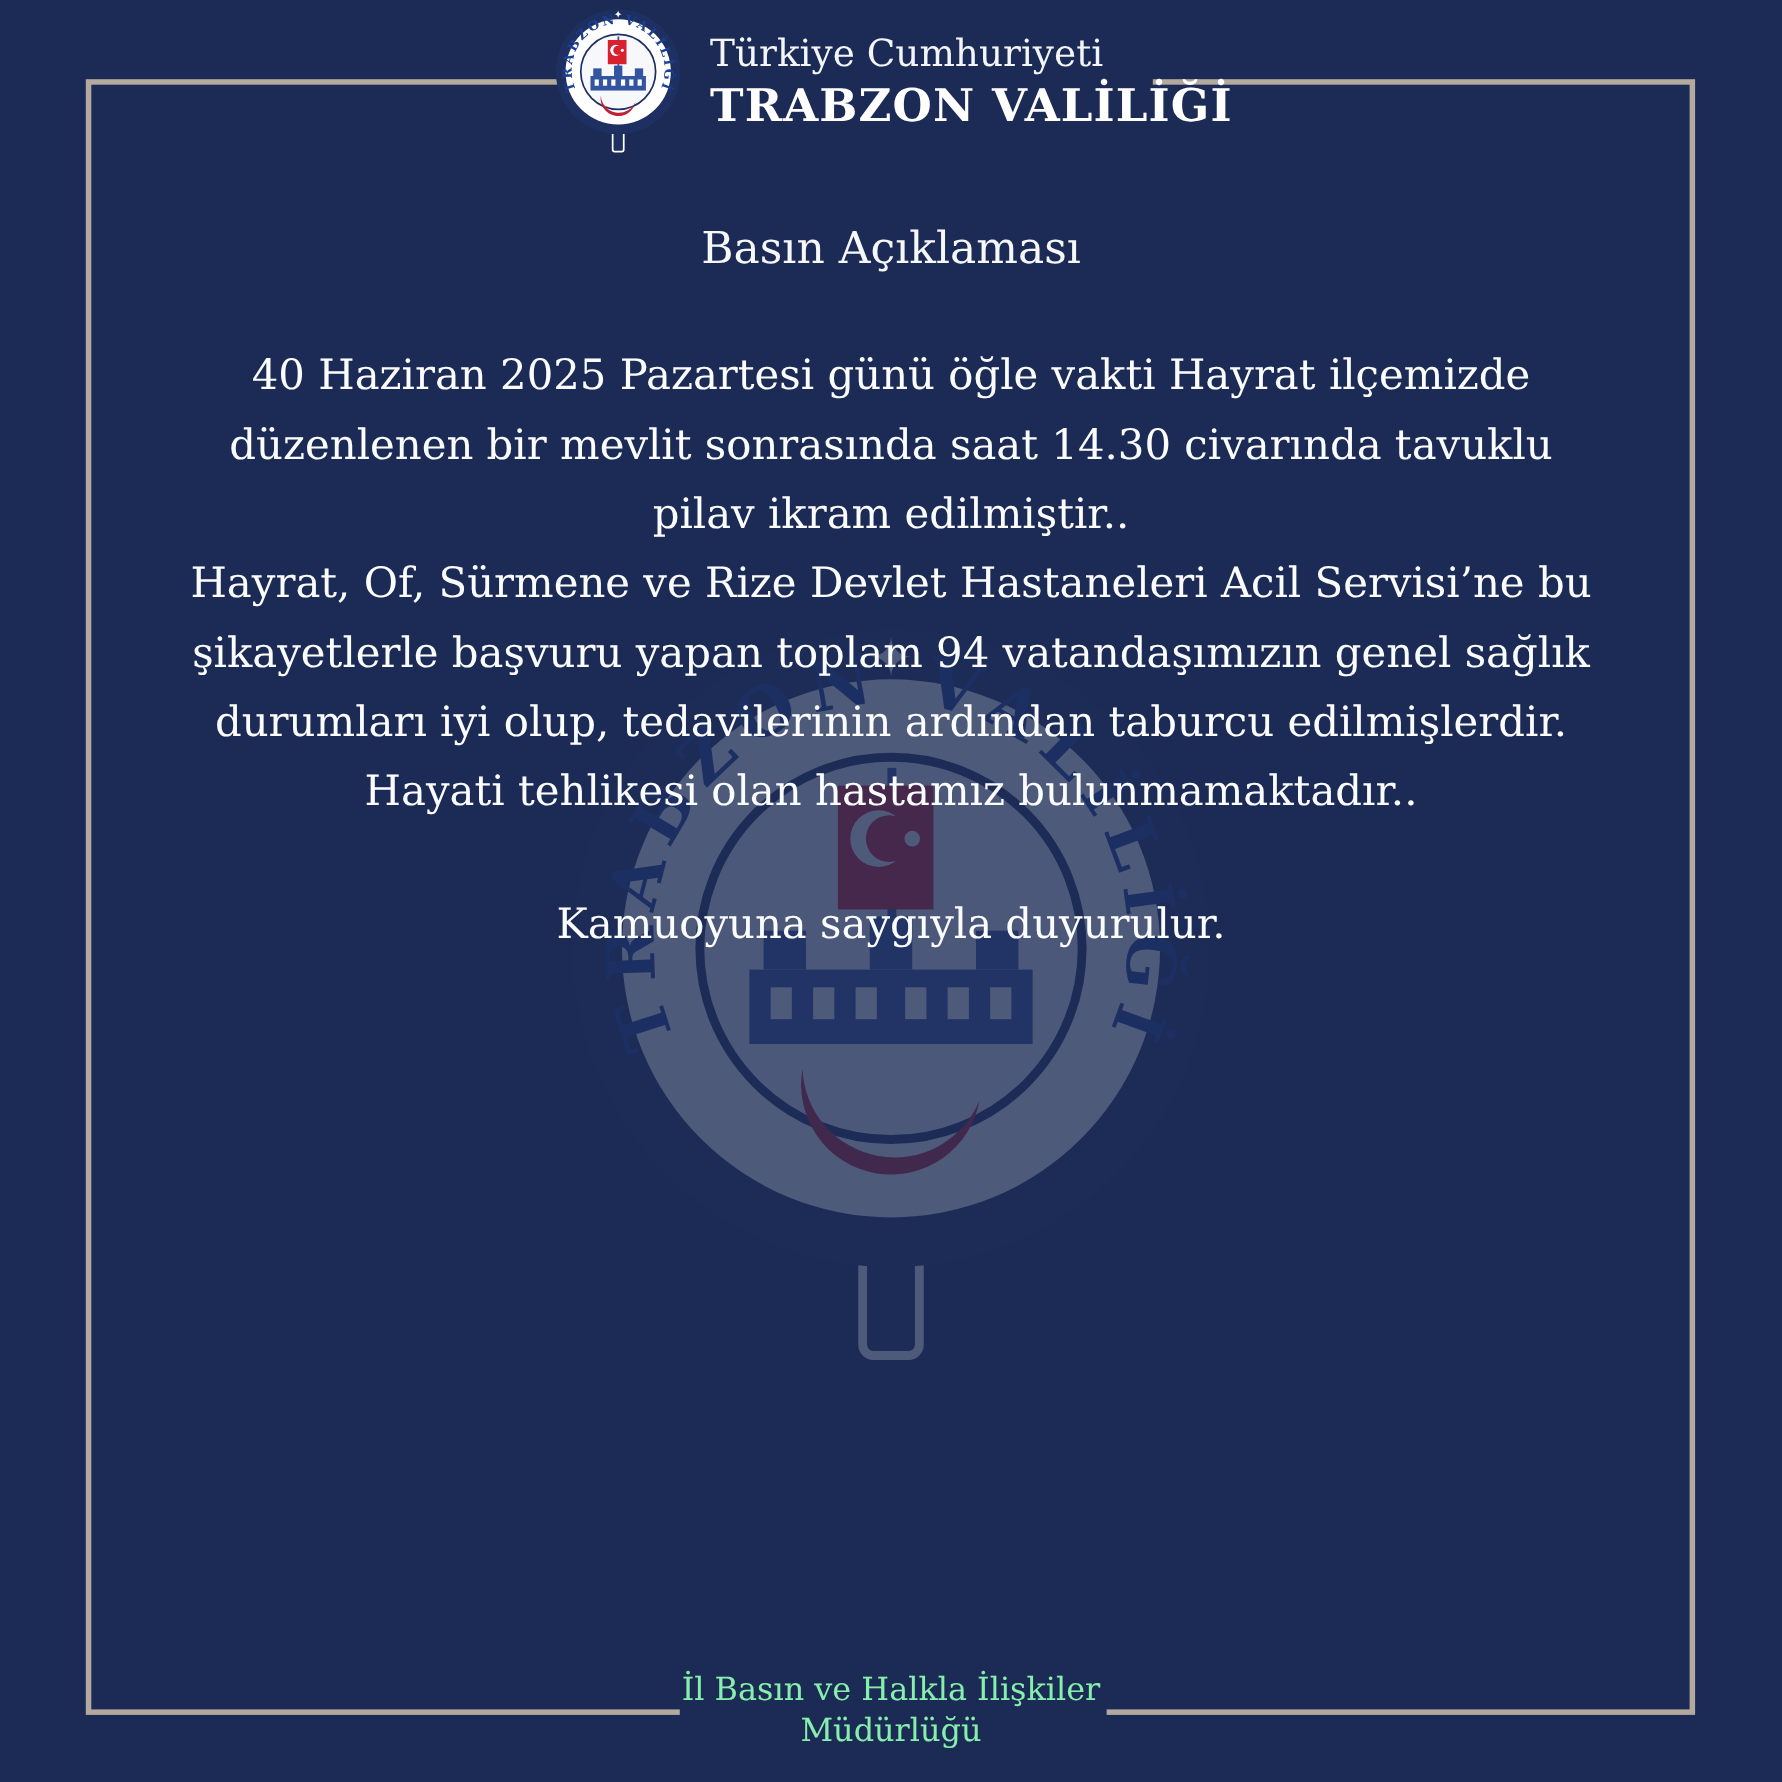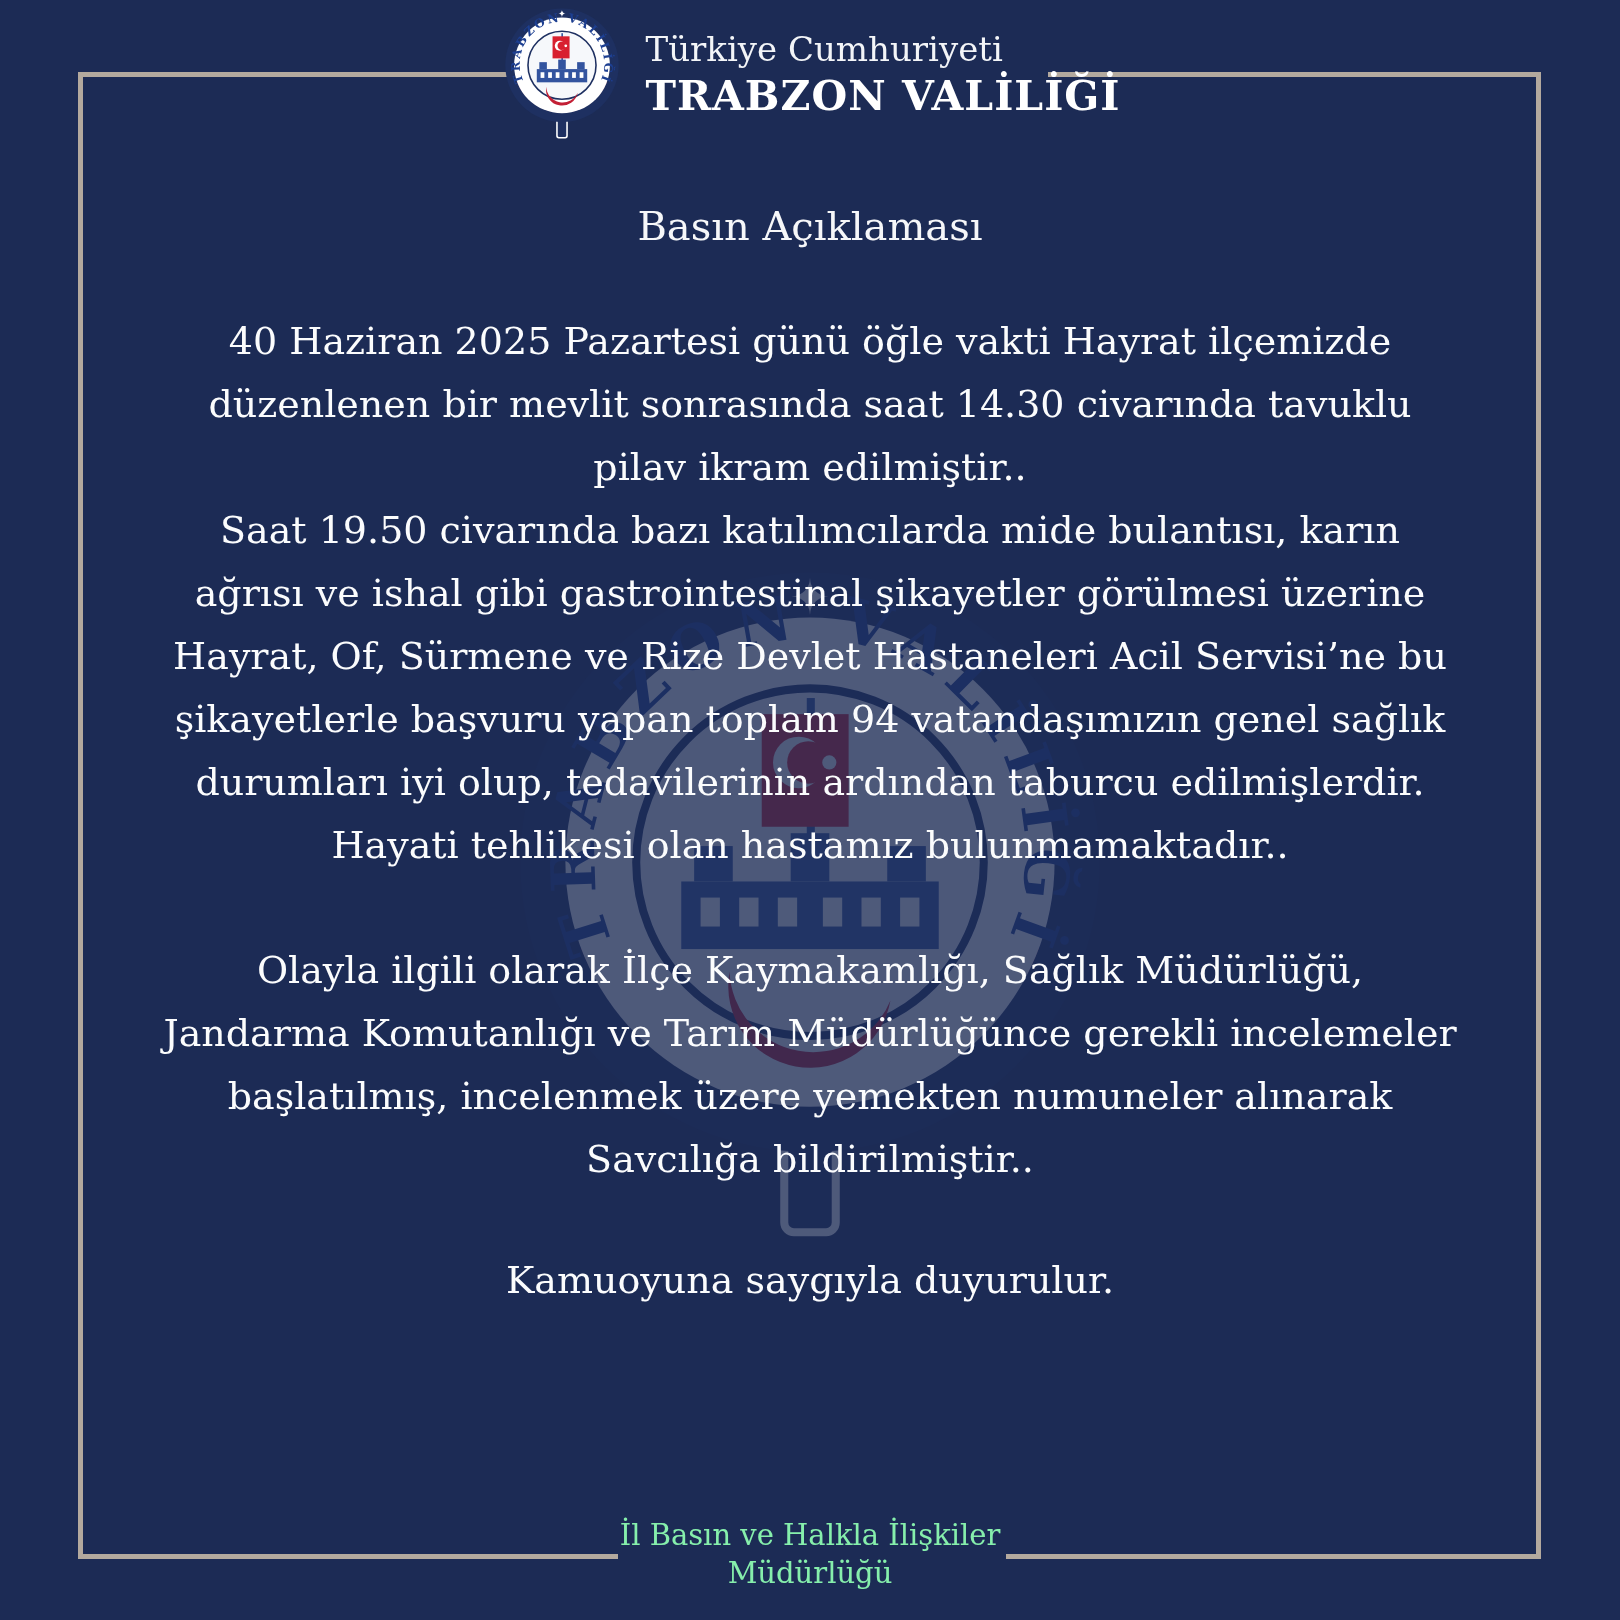--- a/index.html
+++ b/index.html
@@ -139,23 +139,21 @@
     <div class="org">
       <span class="org-line1">Türkiye Cumhuriyeti</span>
       <span class="org-line2">TRABZON VALİLİĞİ</span>
     </div>
   </div>
 
   <div class="title">Basın Açıklaması</div>
 
   <div class="content">
     <p>40 Haziran 2025 Pazartesi günü öğle vakti Hayrat ilçemizde düzenlenen bir mevlit sonrasında saat 14.30 civarında tavuklu pilav ikram edilmiştir..</p>
-    <p>Saat 19.50 civarında bazı katılımcılarda mide bulantısı, karın ağrısı ve ishal gibi gastrointestinal şikayetler görülmesi üzerine</p>
     <p>Hayrat, Of, Sürmene ve Rize Devlet Hastaneleri Acil Servisi’ne bu şikayetlerle başvuru yapan toplam 94 vatandaşımızın genel sağlık durumları iyi olup, tedavilerinin ardından taburcu edilmişlerdir. Hayati tehlikesi olan hastamız bulunmamaktadır..</p>
-    <p class="gap-lg">Olayla ilgili olarak İlçe Kaymakamlığı, Sağlık Müdürlüğü, Jandarma Komutanlığı ve Tarım Müdürlüğünce gerekli incelemeler başlatılmış, incelenmek üzere yemekten numuneler alınarak Savcılığa bildirilmiştir..</p>
     <p class="gap-md">Kamuoyuna saygıyla duyurulur.</p>
   </div>
 
   <div class="footer">
     <div>İl Basın ve Halkla İlişkiler</div>
     <div>Müdürlüğü</div>
   </div>
 
 </div>
 

